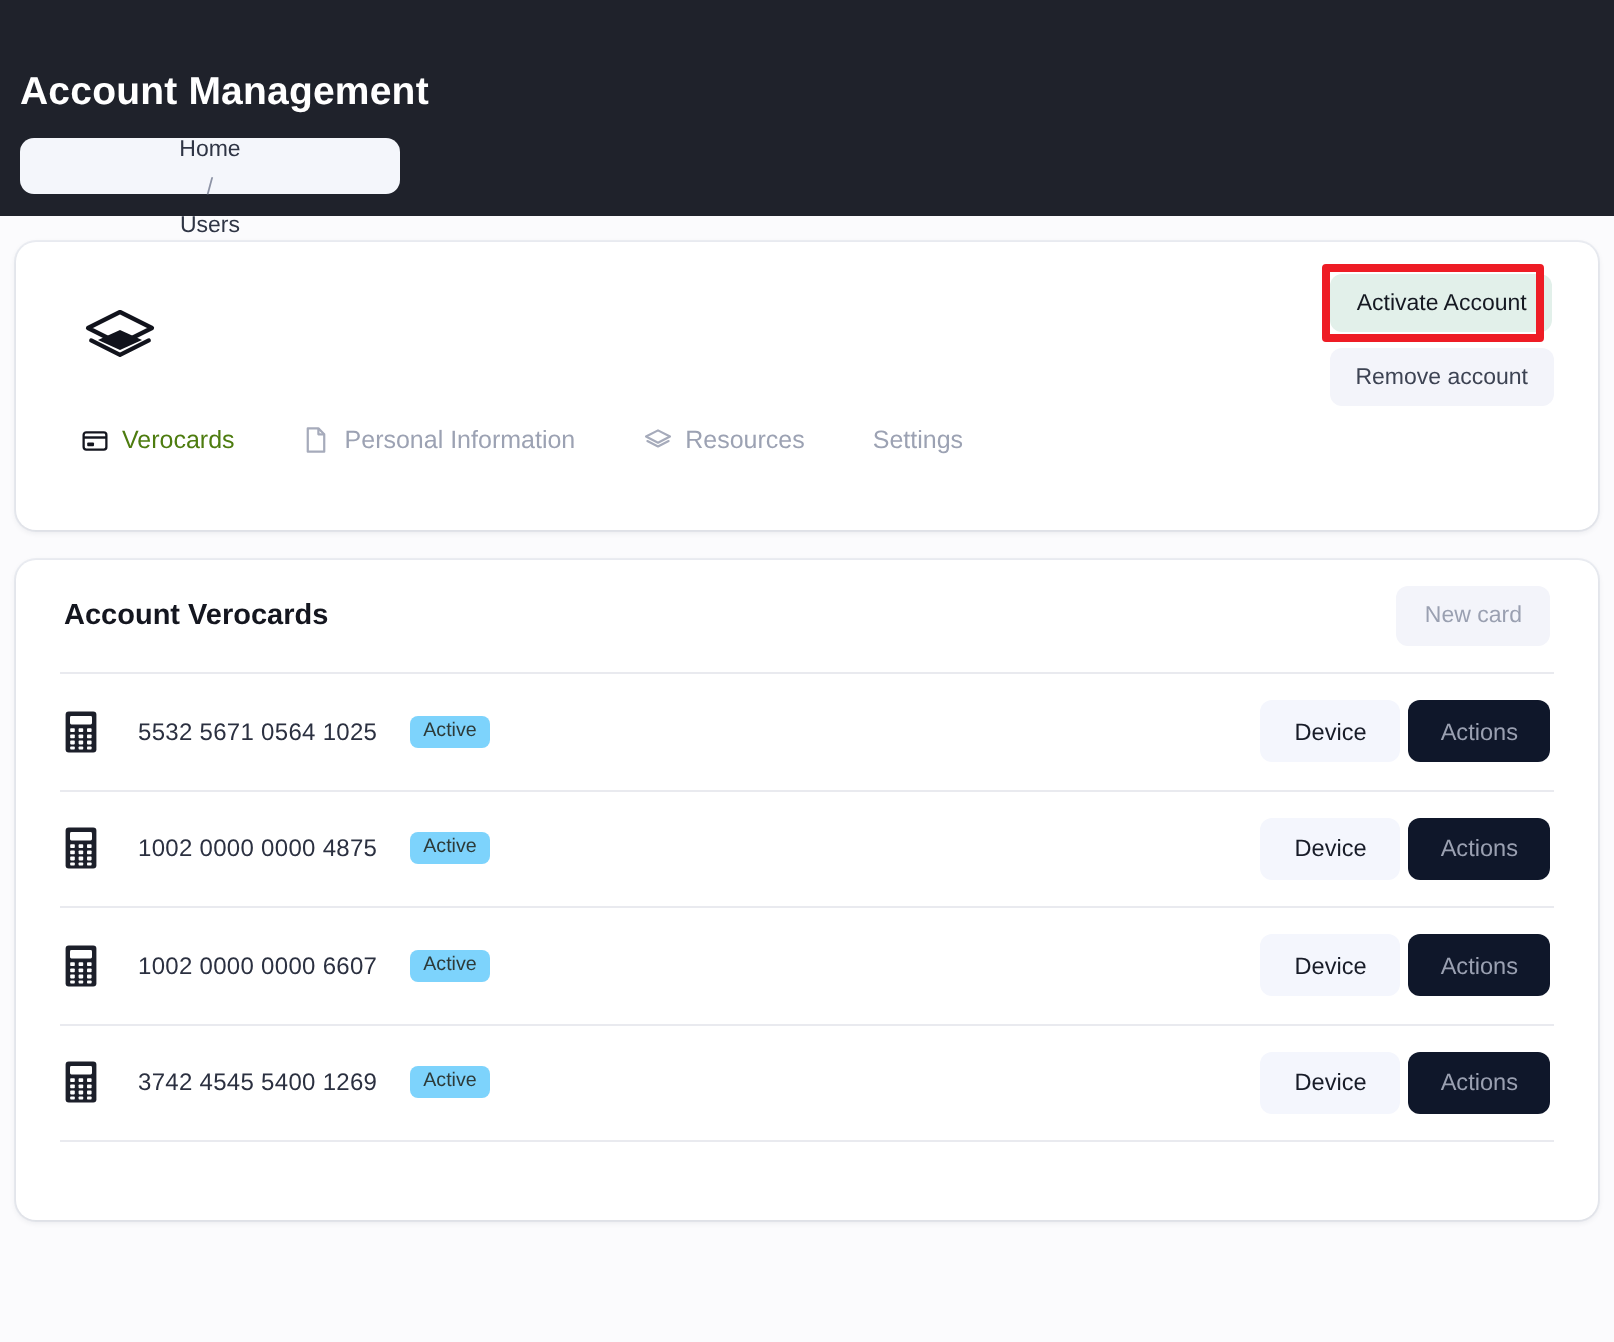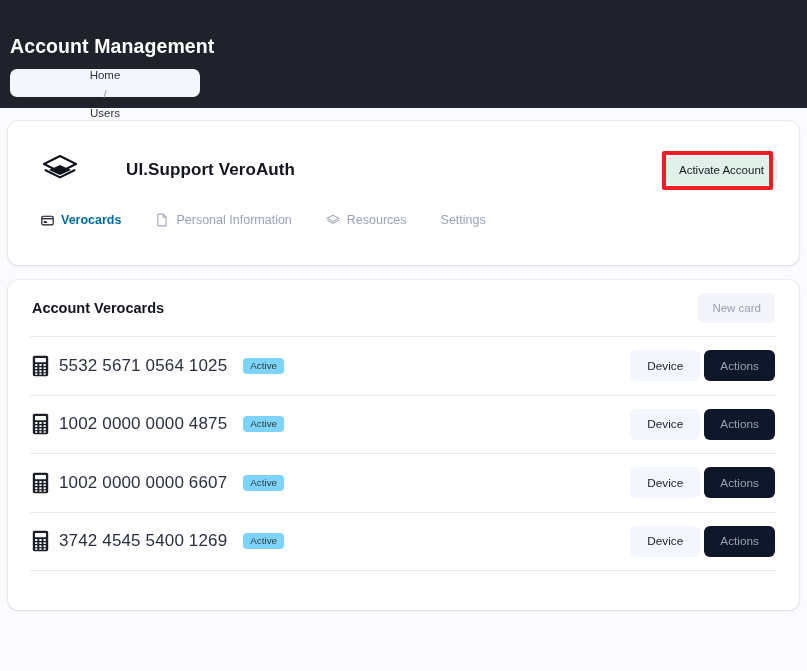--- a/index.html
+++ b/index.html
@@ -154,22 +154,22 @@
     padding: 6px 0;
     margin-right: 34px;
     cursor: pointer;
     color: #9ca2b3;
     background: none;
     border: none;
     font-family: "Liberation Sans", sans-serif;
   }
 
   .tab.active {
-    color: #0369a1;
-    font-weight: bold;
+    color: #4d7c0f;
+    font-weight: normal;
     text-align: right;
   }
 
   .tab .tab-icon {
     display: inline-flex;
     width: 14px;
     height: 14px;
     align-items: center;
     justify-content: center;
   }
@@ -221,24 +221,24 @@
     gap: 10px;
   }
 
   .device-icon {
     width: 17px;
     height: 22px;
     flex: 0 0 auto;
   }
 
   .card-number {
-    font-size: 17px;
+    font-size: 12px;
     color: #2b3040;
     letter-spacing: 0.15px;
-    margin-left: 0;
+    margin-left: 10px;
   }
 
   .badge-active {
     background: #7dd3fc;
     color: #2d3a38;
     font-size: 9.8px;
     border-radius: 4px;
     padding: 3px 7px 3px 7px;
     line-height: 1;
     margin-left: 6px;
@@ -299,24 +299,24 @@
     <div class="account-row">
 
       <span class="brand-logo">
         <svg width="38" height="34" viewBox="0 0 38 34" fill="none" xmlns="http://www.w3.org/2000/svg">
           <path d="M19 3 L35 11 L19 19 L3 11 Z" stroke="#11131c" stroke-width="2.1" stroke-linejoin="round" fill="none"></path>
           <path d="M4.6 17.2 L19 24.4 L33.4 17.2" stroke="#11131c" stroke-width="2.1" stroke-linejoin="round" stroke-linecap="round" fill="none"></path>
           <path d="M19 12 L30 17 L19 22 L8 17 Z" fill="#11131c"></path>
         </svg>
       </span>
 
-      <span class="account-name">UI.Support VeroAuth</span>
 
       <div class="account-actions">
         <button class="btn btn-activate">Activate Account</button>
+        <button class="btn btn-remove">Remove account</button>
         <div class="annotation-box" style="left:-4px; top:-5px; width:111px; height:39px;"></div>
       </div>
     </div>
 
     <div class="tabs">
 
       <button class="tab active">
         <span class="tab-icon">
           <svg width="13" height="11" viewBox="0 0 16 13" xmlns="http://www.w3.org/2000/svg">
             <rect x="1" y="1.2" width="14" height="10.6" rx="1.6" fill="none" stroke="#14161f" stroke-width="1.4"></rect>

